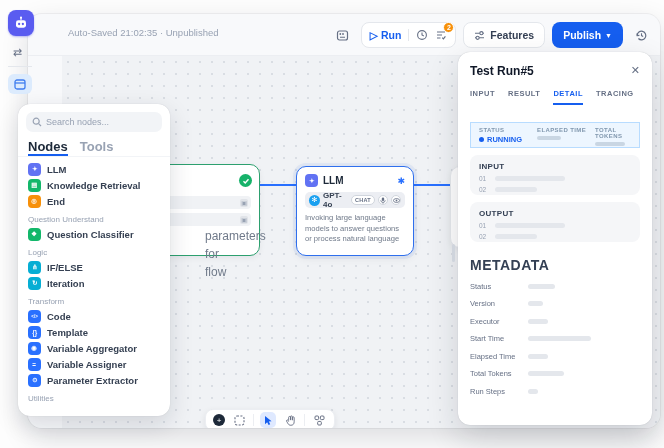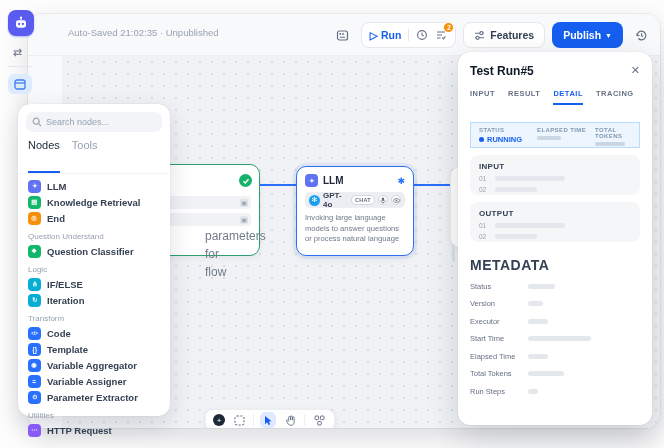--- a/index.html
+++ b/index.html
@@ -48,21 +48,21 @@
   
   .npanel { position:absolute; left:18px; top:104px; width:152px; height:312px; background:#fff;
     border-radius:12px; box-shadow:0 8px 24px rgba(16,24,40,.14), 0 0 1px rgba(16,24,40,.2);
     z-index:30; padding:8px 0 4px; }
   .searchbox { margin:0 8px; height:20px; background:#f2f4f7; border-radius:7px; display:flex;
     align-items:center; gap:4px; padding:0 6px; }
   .searchbox input { border:0; outline:0; background:transparent; font-size:9px; color:#354052;
     width:100%; font-family:"Liberation Sans",sans-serif; }
   .searchbox input::placeholder { color:#98a2b3; }
   .ntabs { display:flex; gap:12px; padding:7px 10px 0; border-bottom:1px solid #f2f4f7; }
-  .ntab { font-size:11px; color:#98a2b3; padding-bottom:20px; font-weight:400; }
+  .ntab { font-size:13px; color:#98a2b3; padding-bottom:0; font-weight:700; }
   .ntab.active { color:#1d2939; border-bottom:2px solid #155eef; }
   .nlist { padding:4px 6px 0; }
   .nitem { display:flex; align-items:center; gap:6px; height:16px; padding:0 4px; border-radius:5px; }
   .chip { width:13px; height:13px; border-radius:4px; display:flex; align-items:center;
     justify-content:center; color:#fff; font-size:7px; flex:0 0 13px; font-weight:bold; }
   .chip i { font-style:normal; transform:scale(.9); }
   .nlabel { font-size:9.5px; color:#354052; font-weight:600; white-space:nowrap; }
   .nsec { font-size:8px; color:#98a2b3; padding:6px 4px 2px; }
   .c-indigo{background:#6172f3} .c-green{background:#12b76a} .c-orange{background:#f79009}
   .c-cyan{background:#06aed4} .c-blue{background:#2970ff} .c-violet{background:#875bf7}
@@ -417,26 +417,20 @@
           </span>
         <span class="nlabel">Variable Assigner</span>
       </div>
       <div class="nitem">
         <span class="chip c-blue">
             <i>⊙</i>
           </span>
         <span class="nlabel">Parameter Extractor</span>
       </div>
       <div class="nsec">Utilities</div>
-      <div class="nitem">
-        <span class="chip c-violet">
-            <i>⋯</i>
-          </span>
-        <span class="nlabel">HTTP Request</span>
-      </div>
     </div>
   </div>
 
   <div class="rhandle"></div>
   <div class="rpanel">
     <div class="rtitle">Test Run#5</div>
     <div class="rclose">✕</div>
     <div class="rtabs">
       <span class="rtab">INPUT</span>
       <span class="rtab">RESULT</span>

